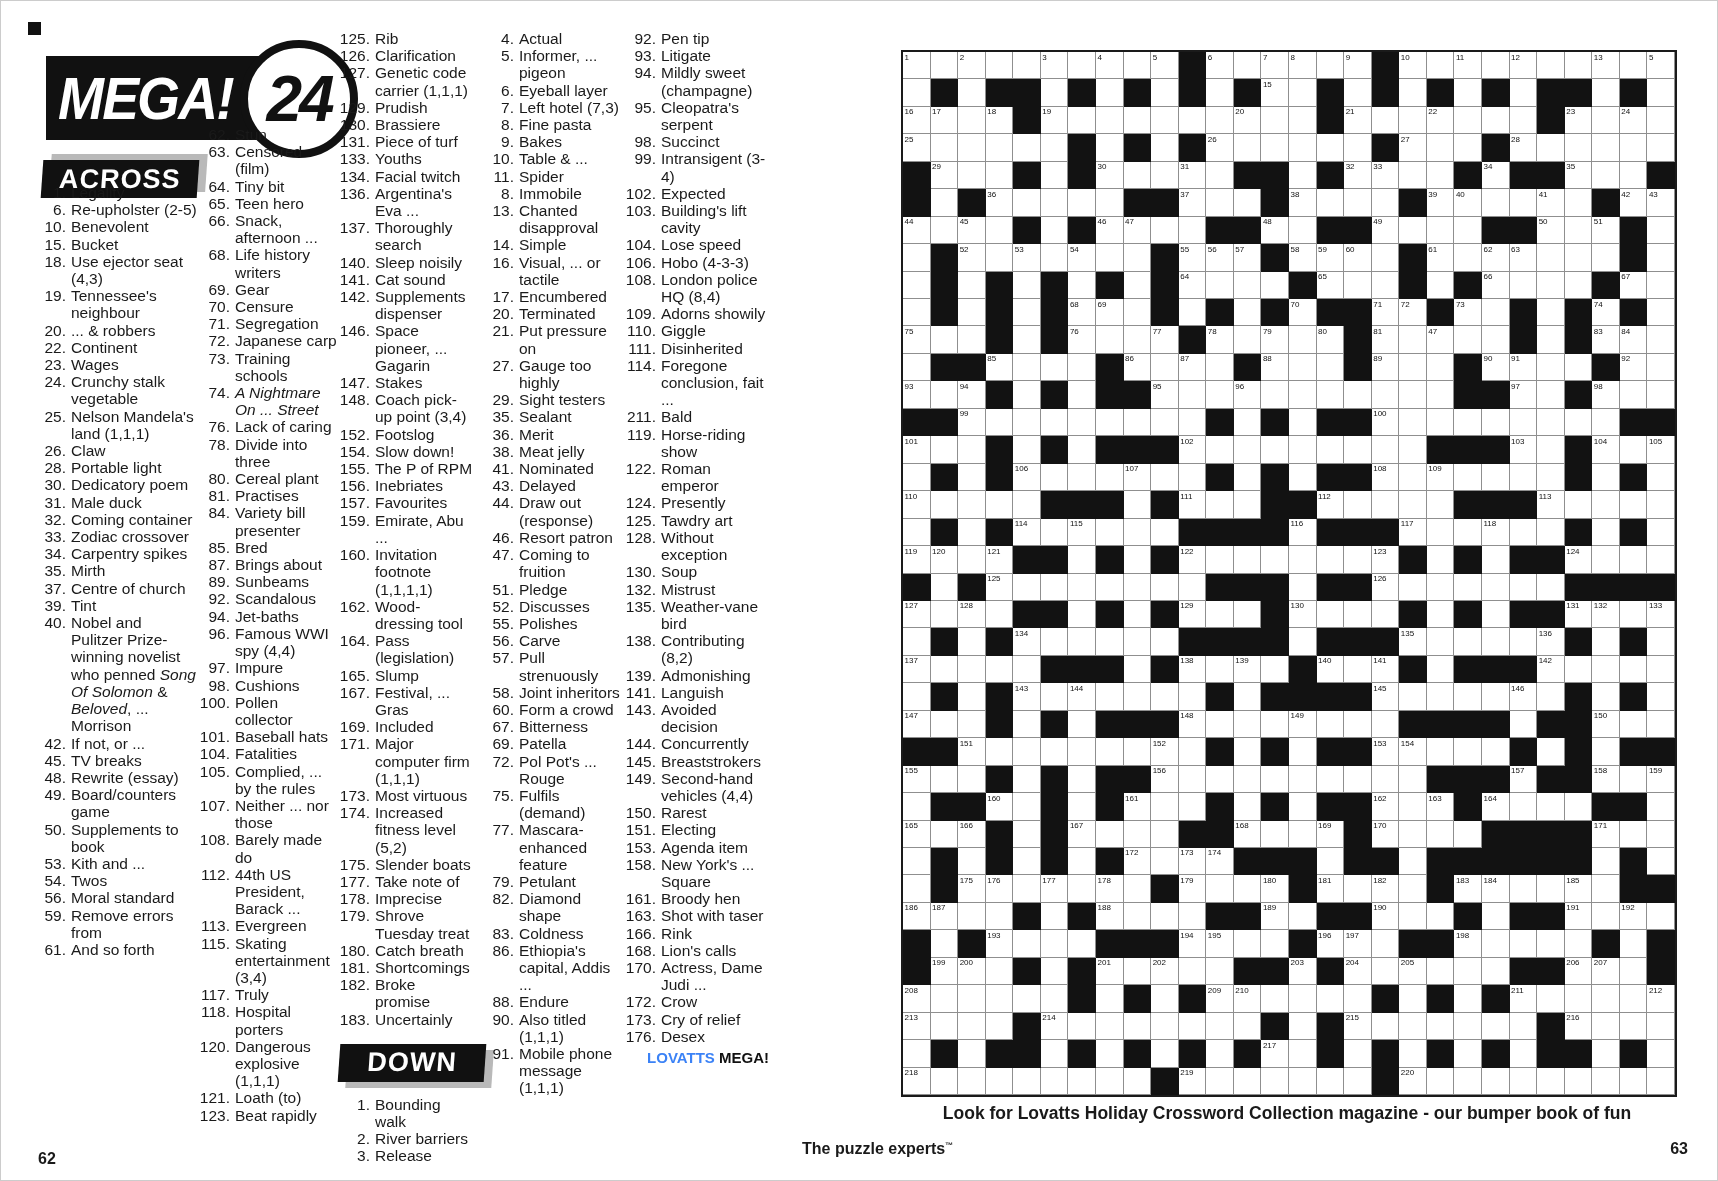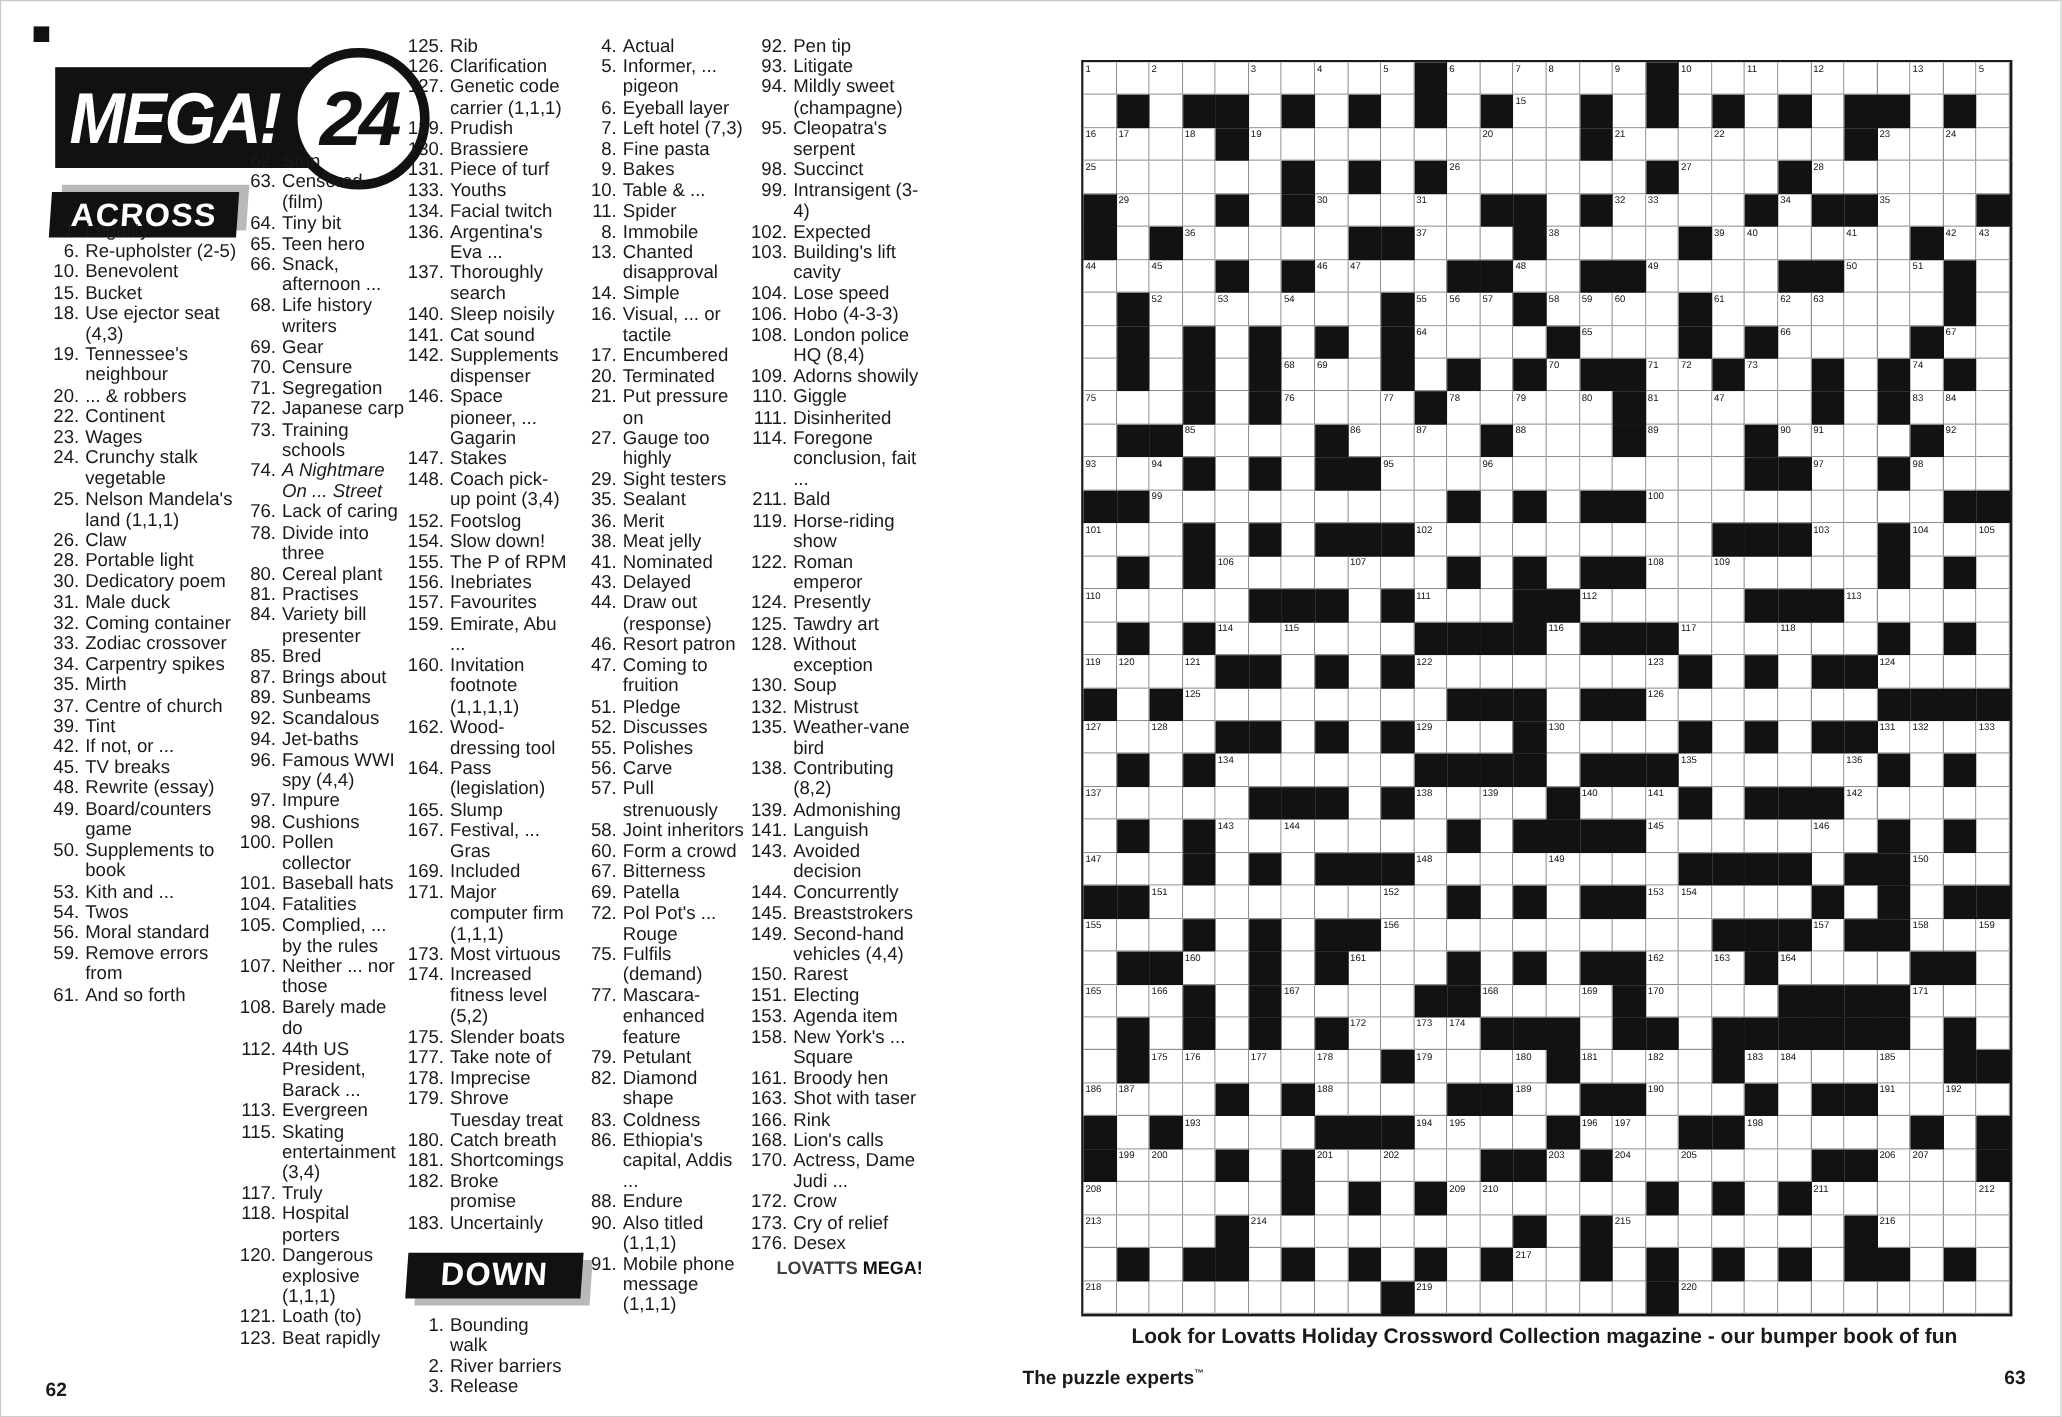--- a/index.html
+++ b/index.html
@@ -27,33 +27,33 @@
   #col2{left:197px;top:126px;width:140px;}
   #col3{left:337px;top:30px;width:137px;}
   #col4{left:481px;top:30px;width:140px;}
   #col5{left:623px;top:30px;width:148px;}
   .clue{display:flex;}
   .clue .n{flex:none;text-align:right;padding-right:5px;font-weight:normal;}
   #col1 .clue .n{width:26px;}
   #col2 .clue .n,#col3 .clue .n,#col4 .clue .n,#col5 .clue .n{width:33px;}
   .clue .t{flex:1;}
   .brand-line{text-align:right;font-weight:bold;font-size:15px;margin-top:4px;padding-right:2px;}
-  .brand-gray{color:#404040;font-weight:bold;}
+  .brand-gray{color:#3b82f6;font-weight:bold;}
   .brand-black{color:#111;}
   
   #grid{position:absolute;left:901px;top:50px;width:772px;height:1043px;
         display:grid;grid-template-columns:repeat(28,1fr);grid-template-rows:repeat(38,1fr);
         border:2px solid #1a1a1a;background:#fff;}
   .cell{position:relative;border-right:1px solid #8f8f8f;border-bottom:1px solid #8f8f8f;background:#fff;}
   .cell.blk{background:#121212;border-right-color:#121212;border-bottom-color:#121212;}
   .cell .cn{position:absolute;left:1.5px;top:0.5px;font-size:8px;line-height:9px;color:#111;}
   
   #caption{position:absolute;left:851px;top:1103px;width:872px;text-align:center;
            font-size:17.5px;font-weight:bold;}
-  #tagline{position:absolute;left:852px;top:1140px;font-size:16px;font-weight:bold;}
+  #tagline{position:absolute;left:802px;top:1140px;font-size:16px;font-weight:bold;}
   #tagline sup{font-size:8px;}
   .pageno{position:absolute;font-size:16px;font-weight:bold;}
   #pg-left{left:38px;top:1150px;}
   #pg-right{left:1648px;top:1140px;width:40px;text-align:right;}
 </style>
 </head>
 <body>
 
 <div id="page">
 
@@ -146,20 +146,24 @@
       </div>
       <div class="clue">
         <span class="n">37.</span>
         <span class="t">Centre of church</span>
       </div>
       <div class="clue">
         <span class="n">39.</span>
         <span class="t">Tint</span>
       </div>
       <div class="clue">
+        <span class="n">40.</span>
+        <span class="t">Nobel and Pulitzer Prize-winning novelist who penned <i>Song Of Solomon</i> &amp; <i>Beloved</i>, ... Morrison</span>
+      </div>
+      <div class="clue">
         <span class="n">42.</span>
         <span class="t">If not, or ...</span>
       </div>
       <div class="clue">
         <span class="n">45.</span>
         <span class="t">TV breaks</span>
       </div>
       <div class="clue">
         <span class="n">48.</span>
         <span class="t">Rewrite (essay)</span>

